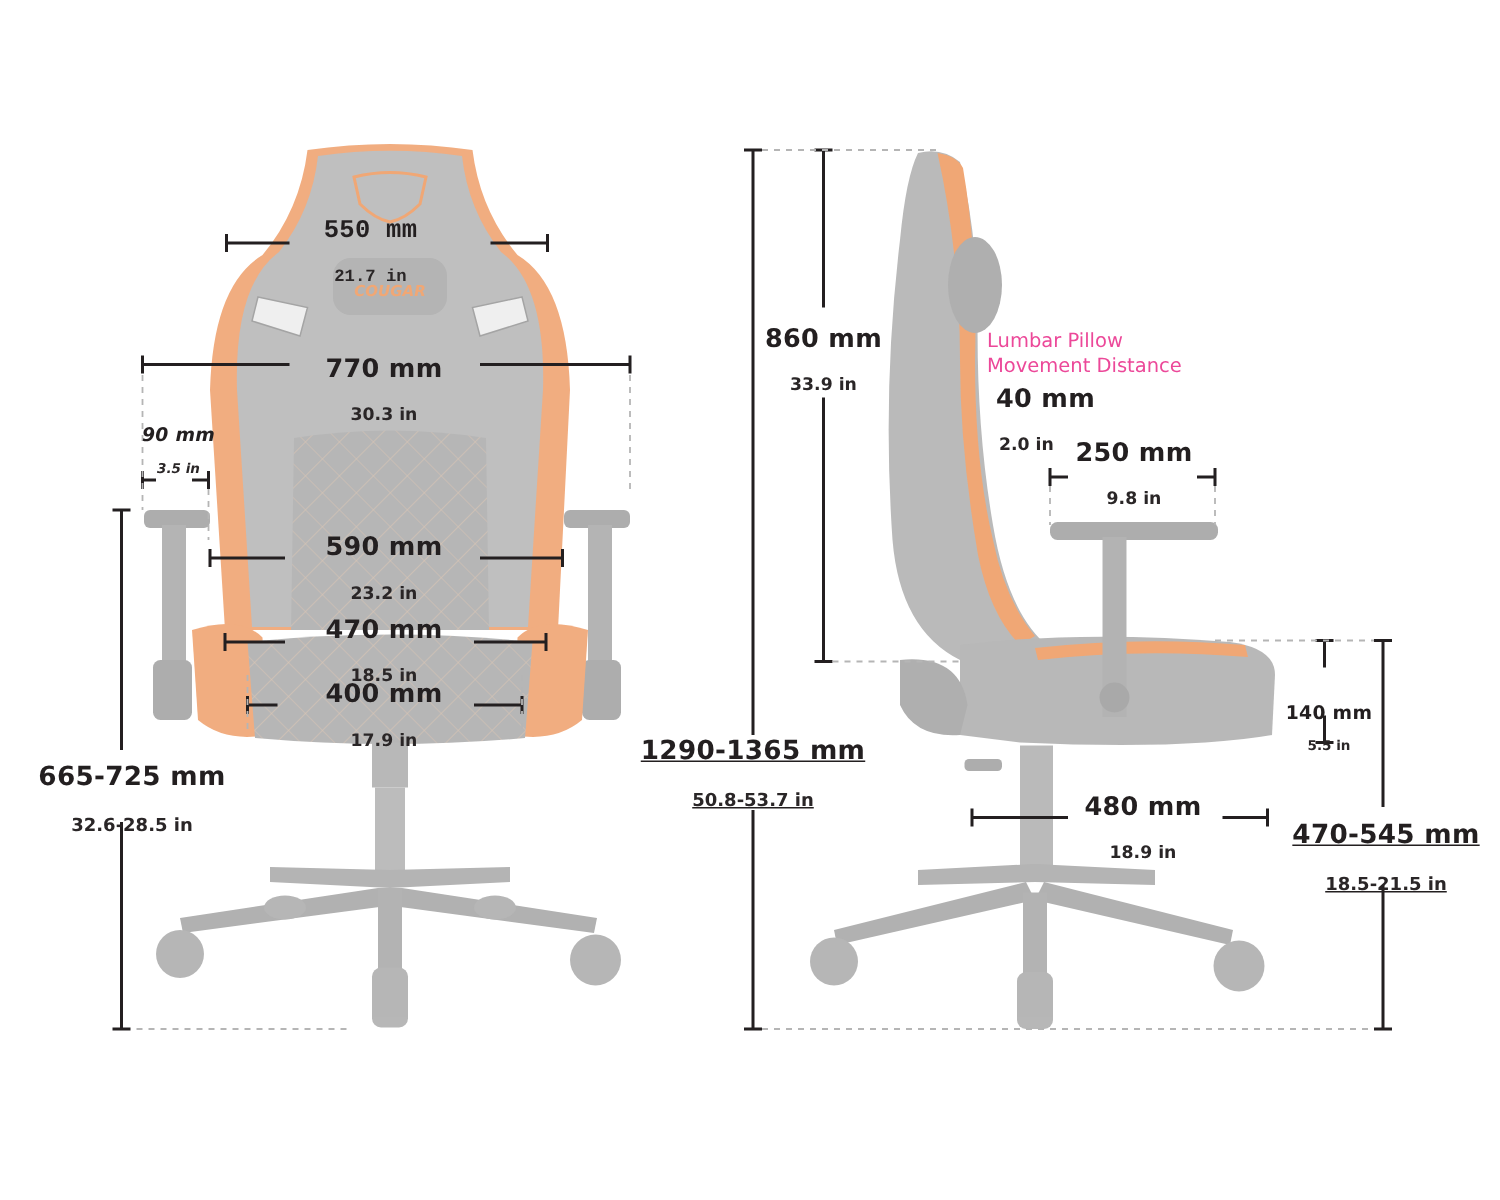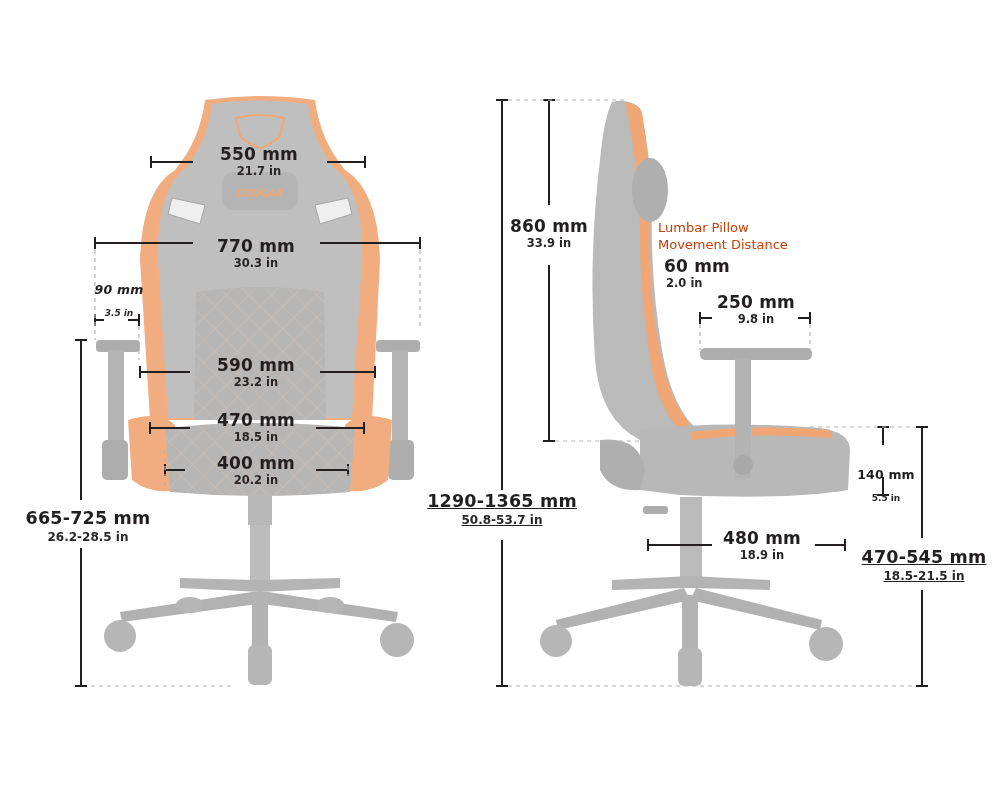--- a/index.html
+++ b/index.html
@@ -1,26 +1,26 @@
 <!DOCTYPE html>
 <html><head>
 <meta charset="utf-8">
 <style>
   html, body { margin:0; padding:0; background:#ffffff; }
   body { width:1000px; height:800px; position:relative; overflow:hidden;
          font-family:"DejaVu Sans","Liberation Sans",sans-serif; color:#231f20; }
   #art { position:absolute; left:0; top:0; }
   .lbl { position:absolute; text-align:center; line-height:1; white-space:nowrap; transform:translateX(-50%); }
   .lbl .mm { display:block; font-weight:bold; font-size:17px; letter-spacing:0.2px; }
-  .lbl .in { display:block; font-weight:bold; font-size:11.5px; margin-top:3px; color:#2a2627; }
+  .lbl .in { display:block; font-weight:bold; font-size:11.5px; margin-top:16px; color:#2a2627; }
   .lbl.big .mm { font-size:17.5px; }
   .lbl.big .in { font-size:12px; }
   .lbl.small .mm { font-size:12.5px; }
   .lbl.small .in { font-size:9px; margin-top:12px; }
-  .note { position:absolute; font-size:13px; color:#c2410c; line-height:17px; white-space:nowrap; }
+  .note { position:absolute; font-size:13px; color:#ec4899; line-height:17px; white-space:nowrap; }
   .left { transform:none; text-align:left; }
 </style>
 </head>
 <body>
 
 <svg id="art" width="1000" height="800" viewBox="0 0 1000 800">
   <defs>
     <pattern id="quilt" width="16" height="16" patternUnits="userSpaceOnUse" patternTransform="rotate(45)">
       <rect width="16" height="16" fill="#b3b3b3"></rect>
       <path d="M0 0 H16 M0 0 V16" stroke="#d8c2b2" stroke-width="0.8"></path>
@@ -136,21 +136,21 @@
     <path d="M555 441 H640"></path>
     <path d="M810 427 H916"></path>
     <path d="M508 686 H916"></path>
     <path d="M700 324 V350"></path>
     <path d="M810 324 V350"></path>
     <path d="M165 450 V490"></path>
     <path d="M348 450 V490"></path>
   </g>
 </svg>
 
-<div class="lbl" style="left:259px; top:146px;">
+<div class="lbl" style="left:247px; top:146px;font-family:Liberation Mono, monospace;">
   <span class="mm">550 mm</span>
   <span class="in">21.7 in</span>
 </div>
 <div class="lbl" style="left:256px; top:238px;">
   <span class="mm">770 mm</span>
   <span class="in">30.3 in</span>
 </div>
 <div class="lbl small" style="left:119px; top:284px;font-style:italic;">
   <span class="mm">90 mm</span>
   <span class="in">3.5 in</span>
@@ -158,37 +158,37 @@
 <div class="lbl" style="left:256px; top:357px;">
   <span class="mm">590 mm</span>
   <span class="in">23.2 in</span>
 </div>
 <div class="lbl" style="left:256px; top:412px;text-align:center;">
   <span class="mm">470 mm</span>
   <span class="in">18.5 in</span>
 </div>
 <div class="lbl" style="left:256px; top:455px;">
   <span class="mm">400 mm</span>
-  <span class="in">20.2 in</span>
+  <span class="in">17.9 in</span>
 </div>
 <div class="lbl big" style="left:88px; top:510px;">
   <span class="mm">665-725 mm</span>
-  <span class="in">26.2-28.5 in</span>
+  <span class="in">32.6-28.5 in</span>
 </div>
 
 <div class="lbl" style="left:549px; top:218px;">
   <span class="mm">860 mm</span>
   <span class="in">33.9 in</span>
 </div>
 <div class="note" style="left:658px; top:219px;">
   <div>Lumbar Pillow</div>
   <div>Movement Distance</div>
 </div>
 <div class="lbl left" style="left:664px; top:258px;">
-  <span class="mm">60 mm</span>
+  <span class="mm">40 mm</span>
   <span class="in" style="margin-left:2px;">2.0 in</span>
 </div>
 <div class="lbl" style="left:756px; top:294px;">
   <span class="mm">250 mm</span>
   <span class="in">9.8 in</span>
 </div>
 <div class="lbl big" style="left:502px; top:493px;text-decoration:underline;">
   <span class="mm">1290-1365 mm</span>
   <span class="in">50.8-53.7 in</span>
 </div>

